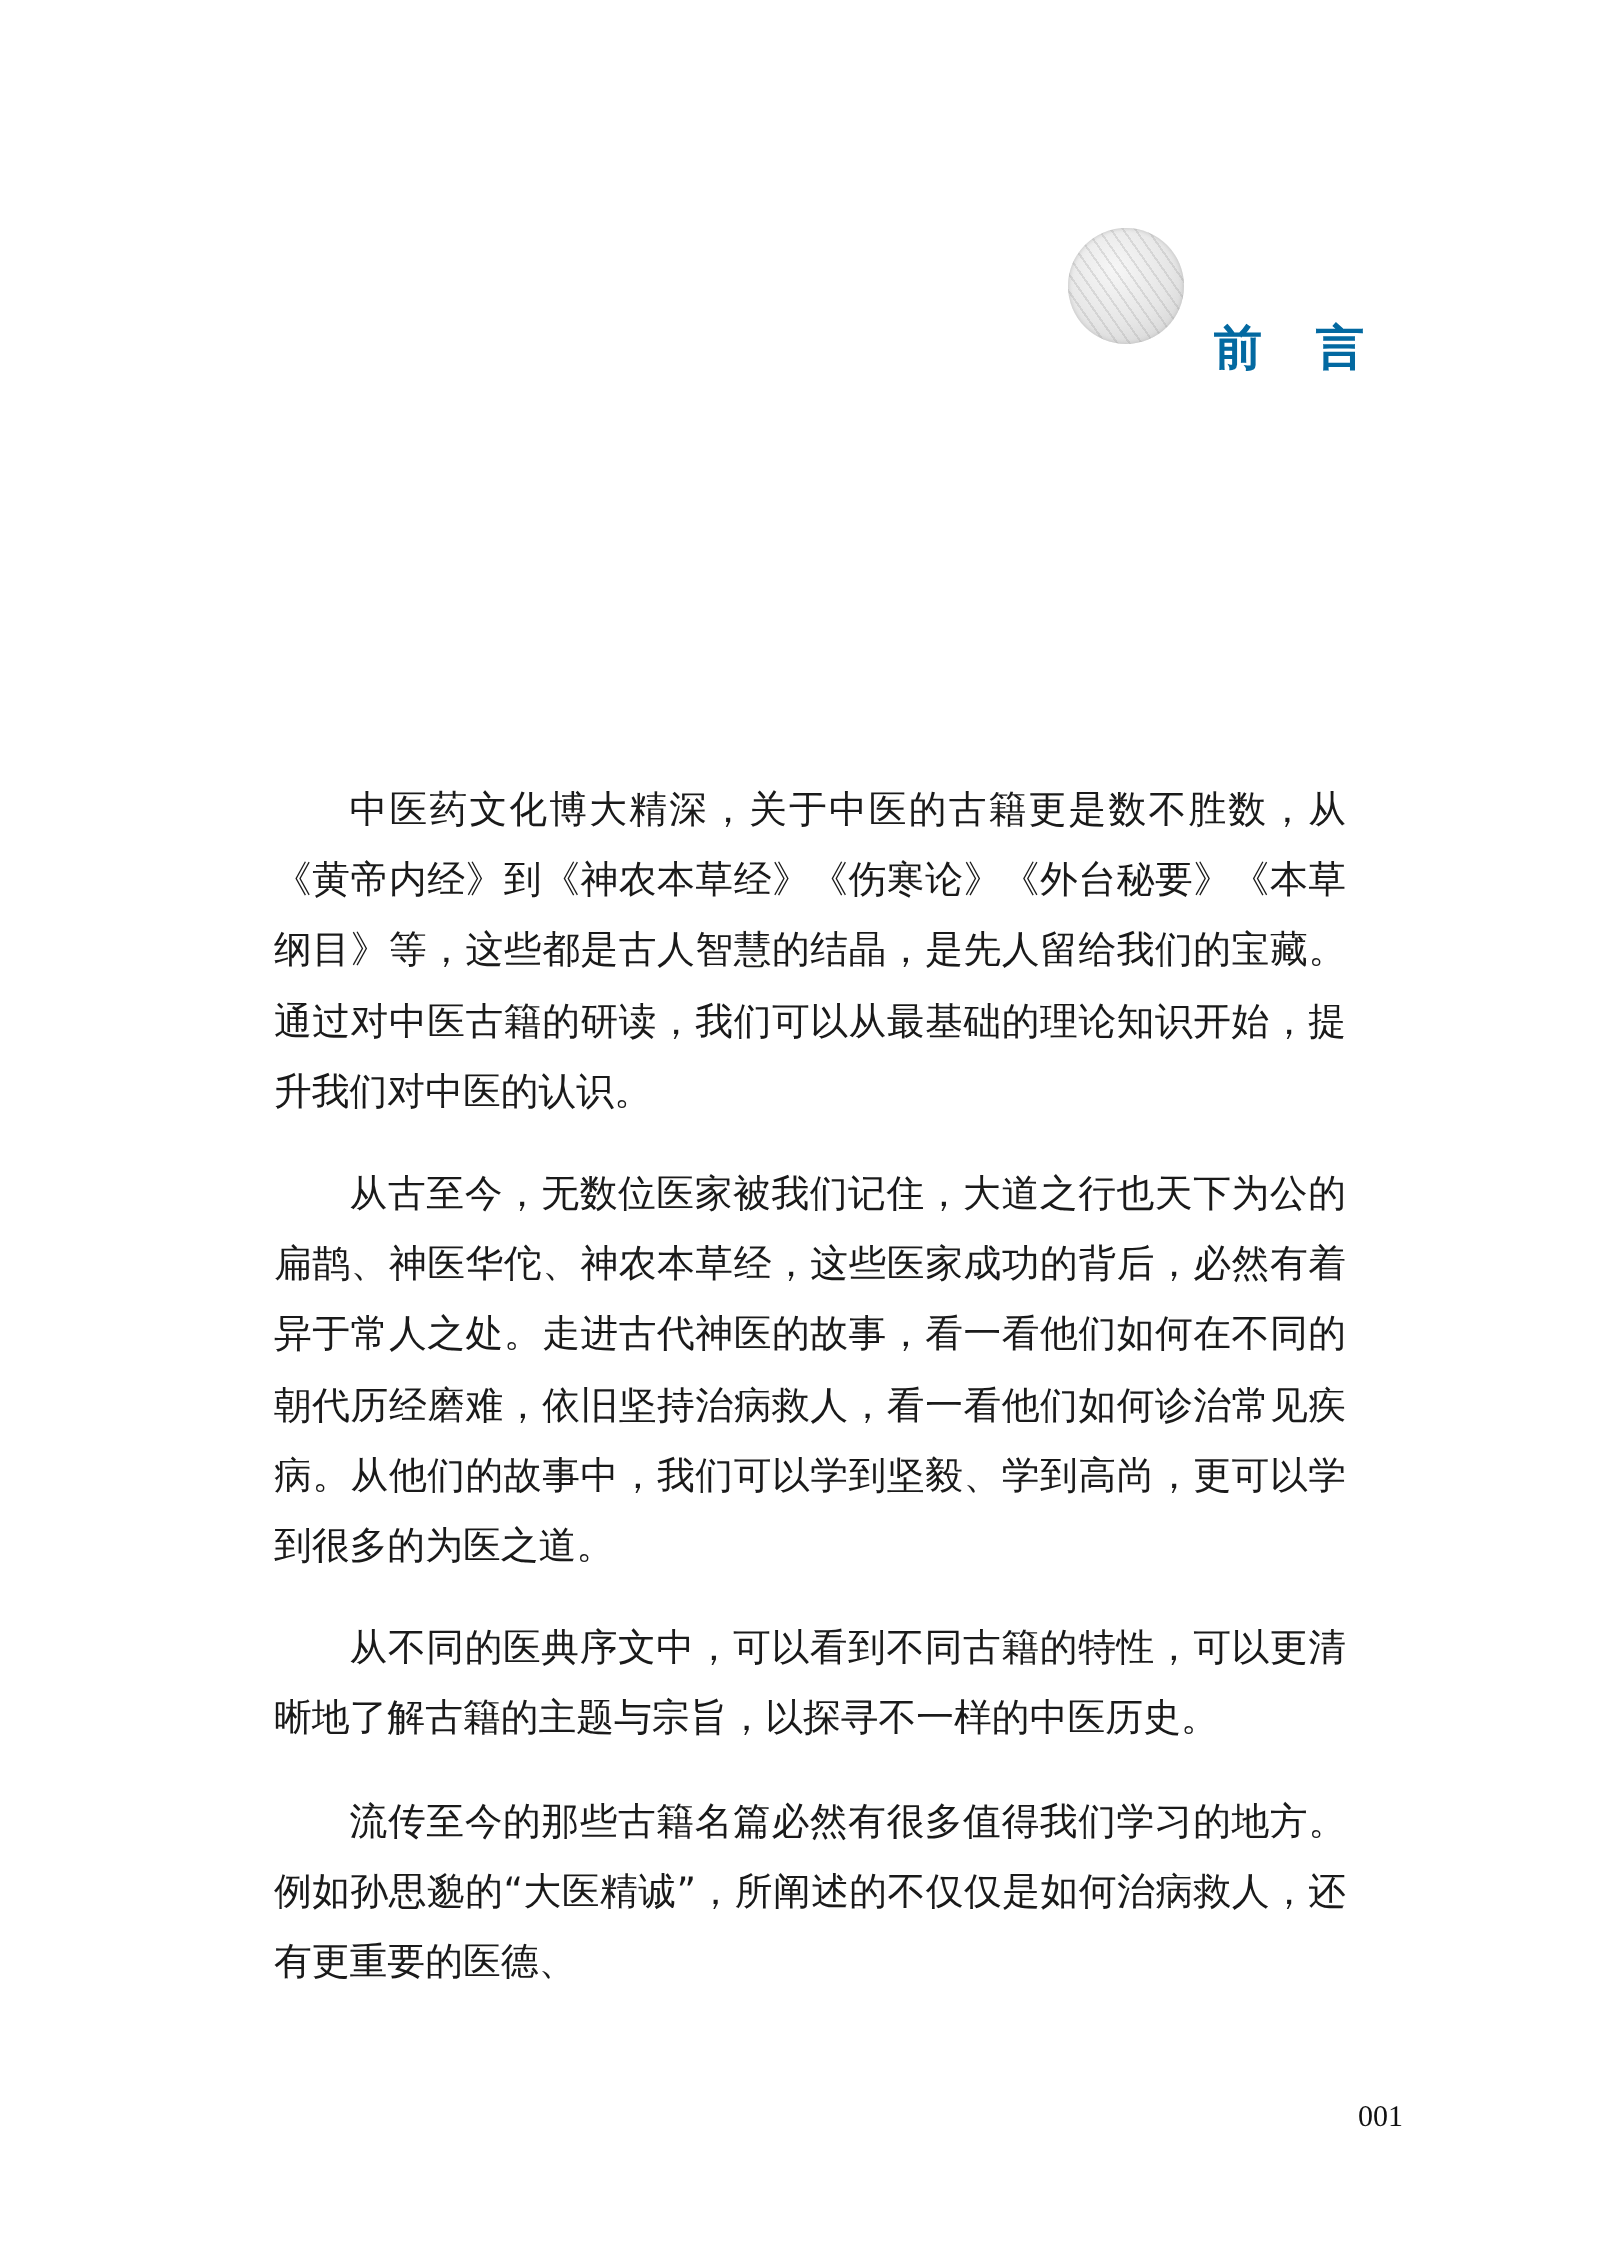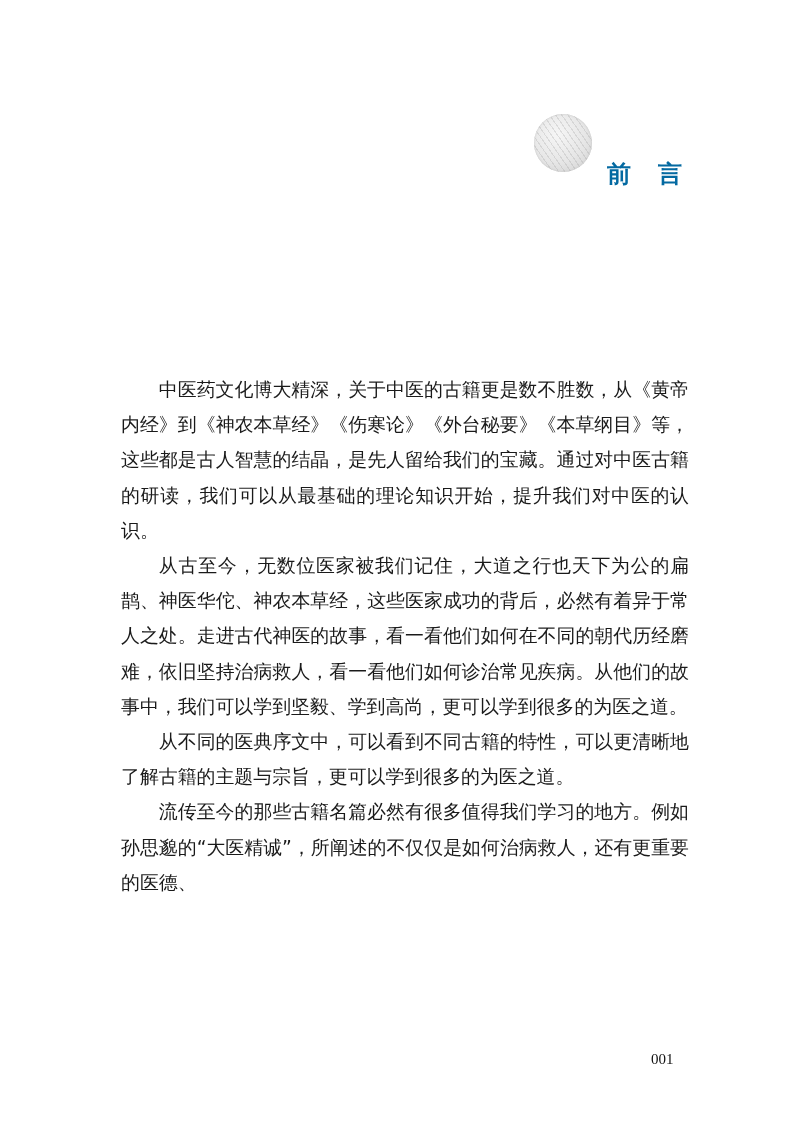--- a/index.html
+++ b/index.html
@@ -49,41 +49,41 @@
     position: absolute;
     left: 121px;
     top: 372px;
     width: 568px;
     font-size: 18.9px;
     line-height: 35.2px;
     text-align: justify;
     color: #1a1a1a;
   }
   .body-text p {
-    margin: 0;
+    margin: 16px;
     text-indent: 2em;
   }
   .page-number {
     position: absolute;
-    left: 651px;
+    left: 679px;
     top: 1051px;
     font-family: "Liberation Serif", serif;
     font-size: 15px;
     color: #111;
   }
 </style>
 </head>
 <body>
 
 <div class="header-emblem">
   <div class="texture"></div>
 </div>
 
 <div class="page-title">前言</div>
 
 <div class="body-text">
   <p>中医药文化博大精深，关于中医的古籍更是数不胜数，从《黄帝内经》到《神农本草经》《伤寒论》《外台秘要》《本草纲目》等，这些都是古人智慧的结晶，是先人留给我们的宝藏。通过对中医古籍的研读，我们可以从最基础的理论知识开始，提升我们对中医的认识。</p>
   <p>从古至今，无数位医家被我们记住，大道之行也天下为公的扁鹊、神医华佗、神农本草经，这些医家成功的背后，必然有着异于常人之处。走进古代神医的故事，看一看他们如何在不同的朝代历经磨难，依旧坚持治病救人，看一看他们如何诊治常见疾病。从他们的故事中，我们可以学到坚毅、学到高尚，更可以学到很多的为医之道。</p>
-  <p>从不同的医典序文中，可以看到不同古籍的特性，可以更清晰地了解古籍的主题与宗旨，更可以学到很多的为医之道。</p>
+  <p>从不同的医典序文中，可以看到不同古籍的特性，可以更清晰地了解古籍的主题与宗旨，以探寻不一样的中医历史。</p>
   <p>流传至今的那些古籍名篇必然有很多值得我们学习的地方。例如孙思邈的“大医精诚”，所阐述的不仅仅是如何治病救人，还有更重要的医德、</p>
 </div>
 
 <div class="page-number">001</div>
 
 </body></html>

